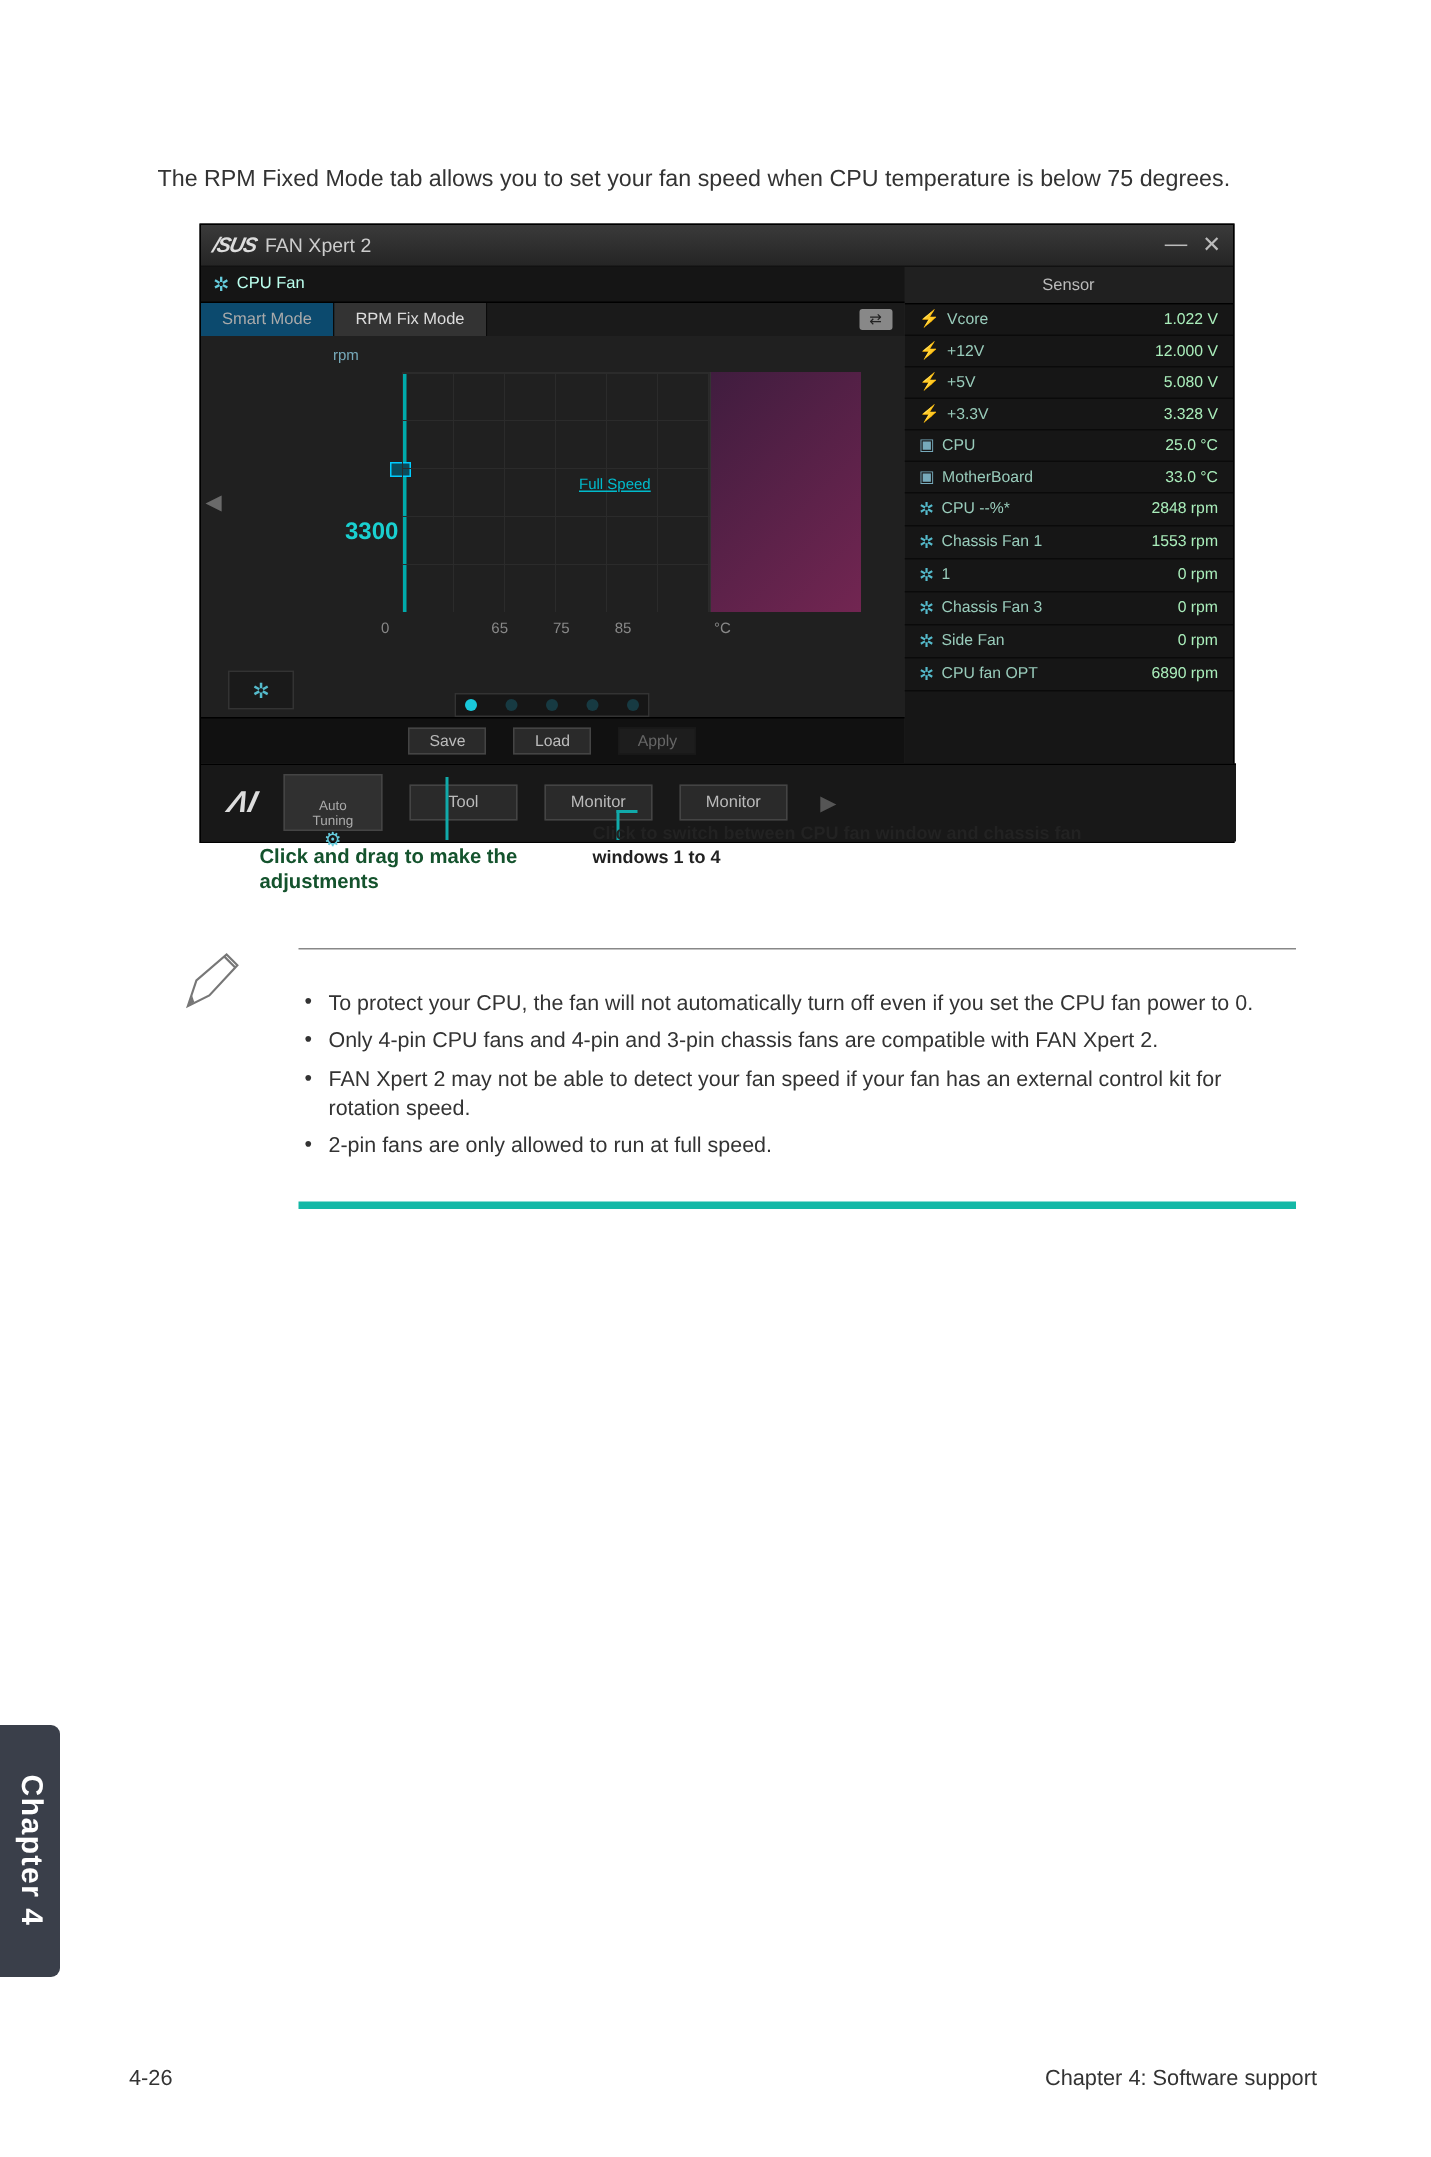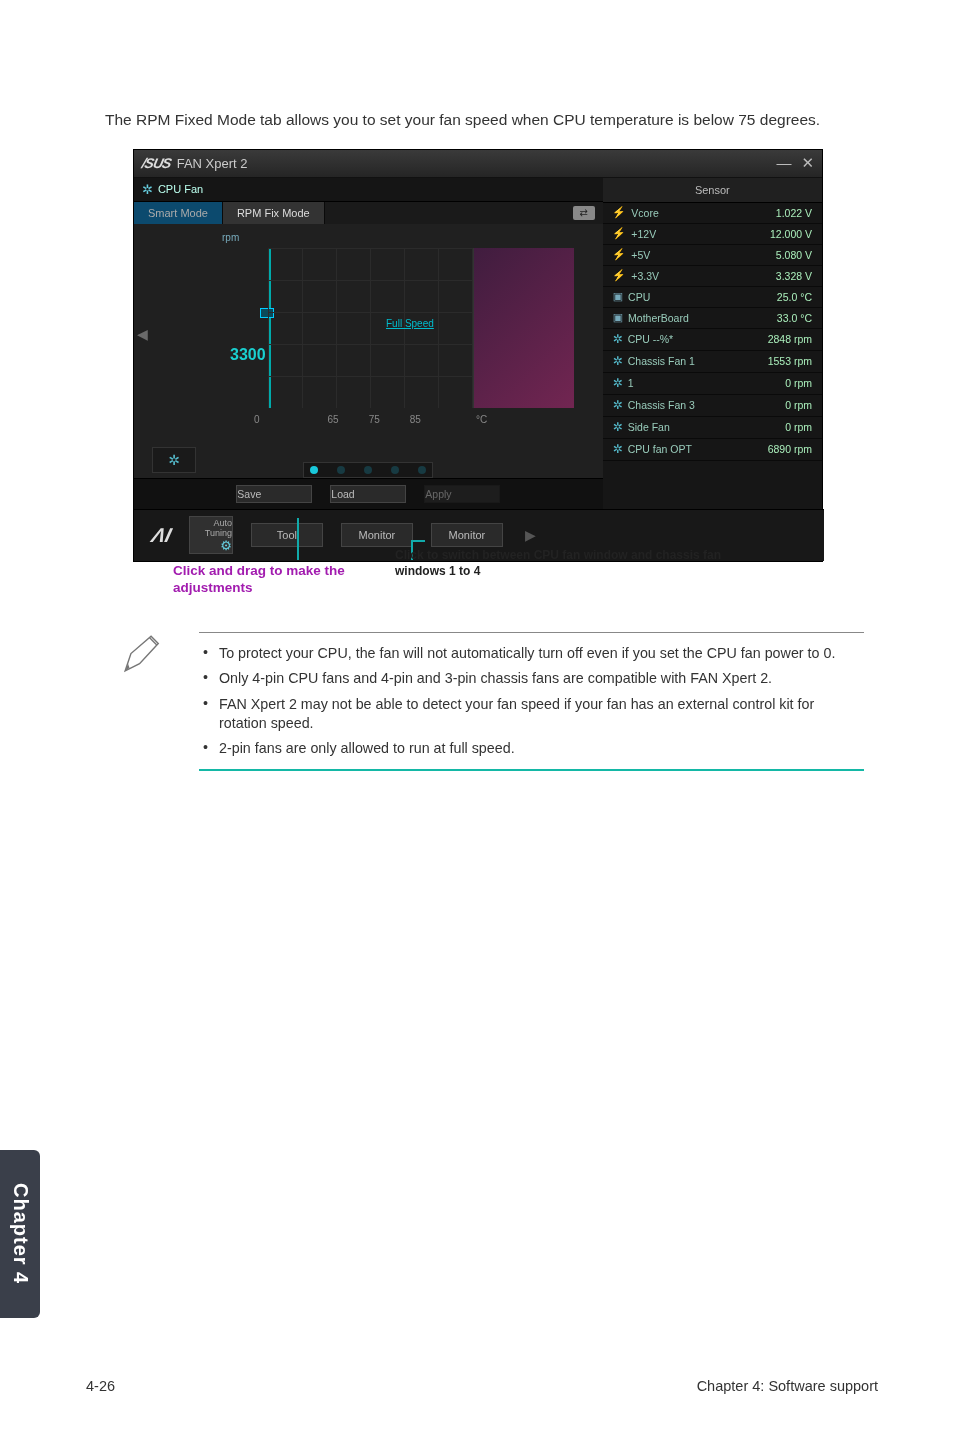--- a/index.html
+++ b/index.html
@@ -203,22 +203,22 @@
 
   .save-row {
     display:flex;
     justify-content:center;
     gap:18px;
     padding: 6px 0;
     background:#111;
     border-top:1px solid #000;
   }
   .small-btn {
-    width:76px;
-    text-align:left;
+    width:52px;
+    text-align:center;
     font-size:10.5px;
     padding:2px 0;
     background:#2a2a2a;
     border:1px solid #444;
     color:#bbb;
   }
   .small-btn.dim { opacity:0.5; border-color:#222; }
   .fan-thumb {
     position:absolute;
     left: 18px; top: 269px;
@@ -241,28 +241,28 @@
     width: 690px;
   }
   .ai-logo {
     font-style:italic;
     font-weight:bold;
     font-size:20px;
     color:#ddd;
     transform:skewX(-14deg);
   }
   .auto-tuning {
-    width:44px;height:38px;
+    width:66px;height:38px;
     background:#303030;
     border:1px solid #444;
     font-size:9px;
     color:#aaa;
-    text-align:right;
+    text-align:center;
     line-height:1.1;
-    padding-top:2px;
+    padding-top:16px;
     position:relative;
   }
   .auto-tuning .gear {
     font-size:13px;
     color:#6cd;
     display:block;
   }
   .bb-btn {
     width:72px; height:24px;
     background:#2a2a2a;
@@ -325,21 +325,21 @@
     left: 278px; top:-20px;
     width:2px; height:20px;
     background:#1aa;
   }
   .callout-text-left {
     position:absolute;
     left: 40px; top: 2px;
     width: 210px;
     font-size: 13.5px;
     font-weight:bold;
-    color:#a21caf;
+    color:#14532d;
     line-height:1.3;
   }
   .callout-text-right {
     position:absolute;
     left: 262px; top: -12px;
     width: 340px;
     font-size: 12px;
     font-weight:bold;
     color:#222;
     line-height:1.3;
@@ -355,22 +355,22 @@
   .note-icon {
     width: 52px;
     display:flex;
     align-items:flex-start;
     justify-content:center;
   }
   .note-icon svg { width:46px; height:46px; }
   .note-list {
     flex:1;
     border-top:1px solid #888;
-    border-bottom:2px solid #14b8a6;
-    padding: 8px 4px;
+    border-bottom:5px solid #14b8a6;
+    padding: 24px 4px;
   }
   .note-list ul { list-style: none; }
   .note-list li {
     font-size: 14.3px;
     color:#333;
     line-height:1.35;
     padding: 3px 0 3px 16px;
     position:relative;
   }
   .note-list li::before {

